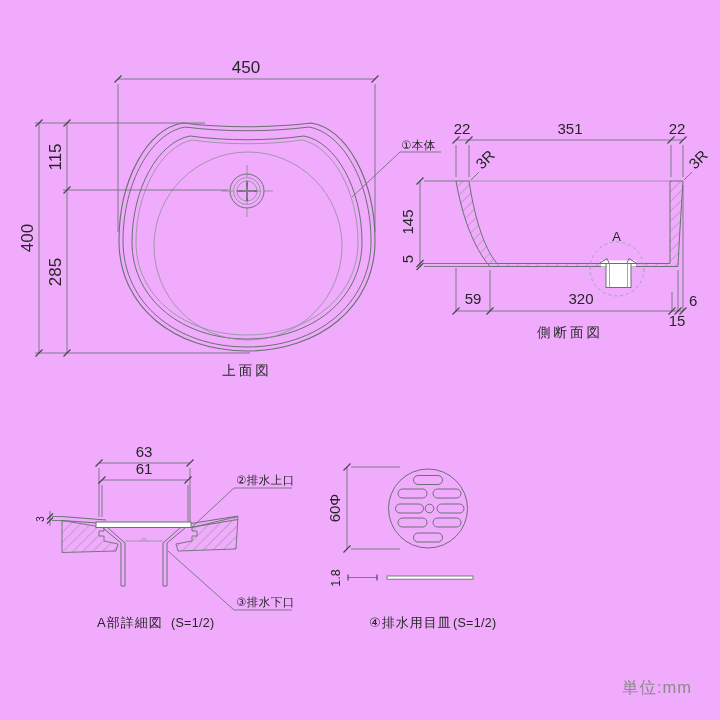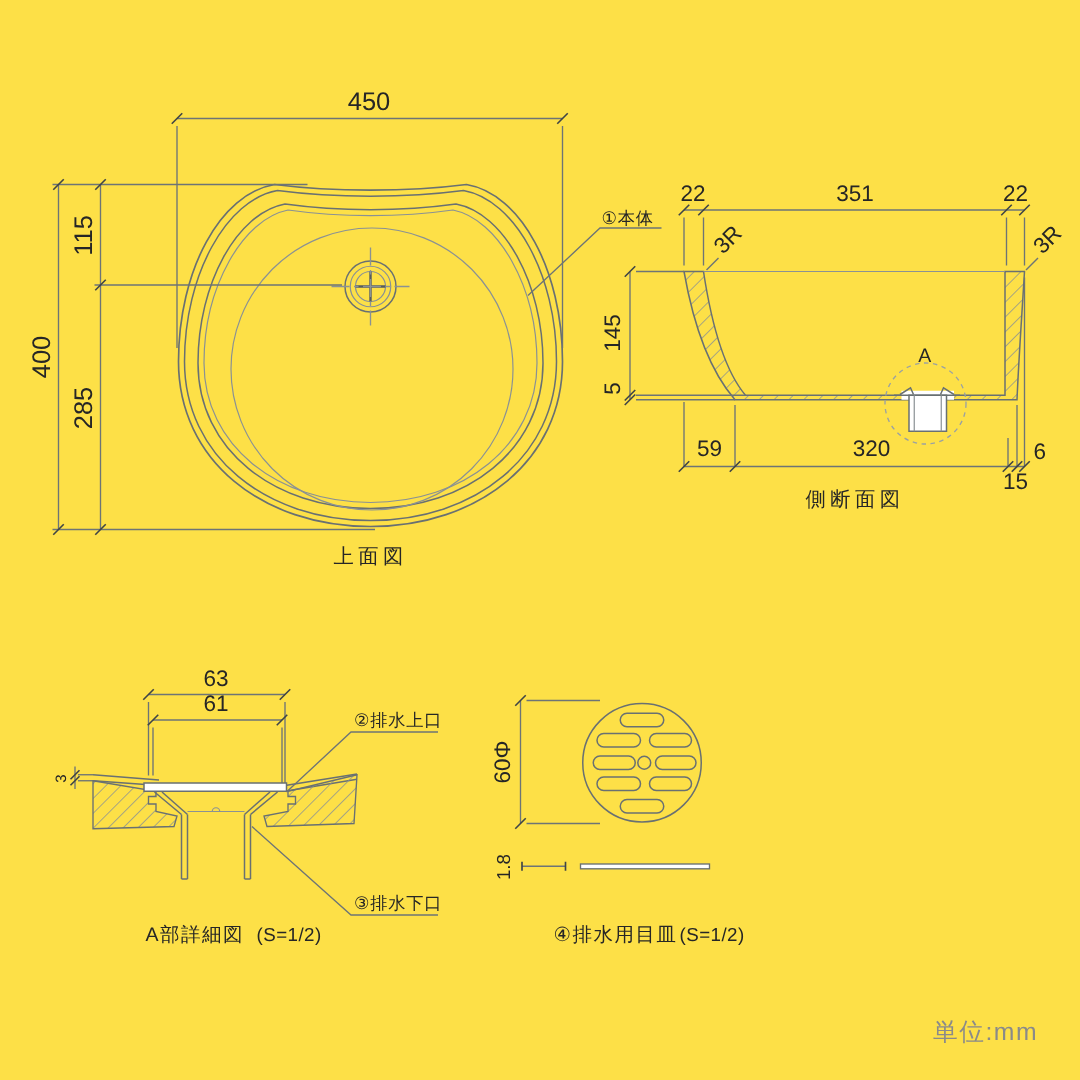--- a/index.html
+++ b/index.html
@@ -1,16 +1,16 @@
 <!DOCTYPE html>
 <html><head>
 <meta charset="utf-8">
 <style>
   html,body{margin:0;padding:0;background:#ffffff;}
-  .page{position:relative;width:720px;height:720px;background:#fde047;overflow:hidden;}
+  .page{position:relative;width:720px;height:720px;background:#f0abfc;overflow:hidden;}
   svg{display:block;}
   text{font-family:"Liberation Sans","DejaVu Sans",sans-serif;fill:#262626;}
   .num{font-size:15px;}
   .num-lg{font-size:17px;}
   .num-sm{font-size:10px;}
   .cap{font-size:13.5px;letter-spacing:3px;}
   .cap2{font-size:13px;letter-spacing:1px;}
   .scale{font-size:12.5px;letter-spacing:0.3px;}
   .lbl{font-size:11.5px;letter-spacing:0.5px;}
   .units{font-size:16.5px;fill:#8a8a8a;letter-spacing:1px;}

